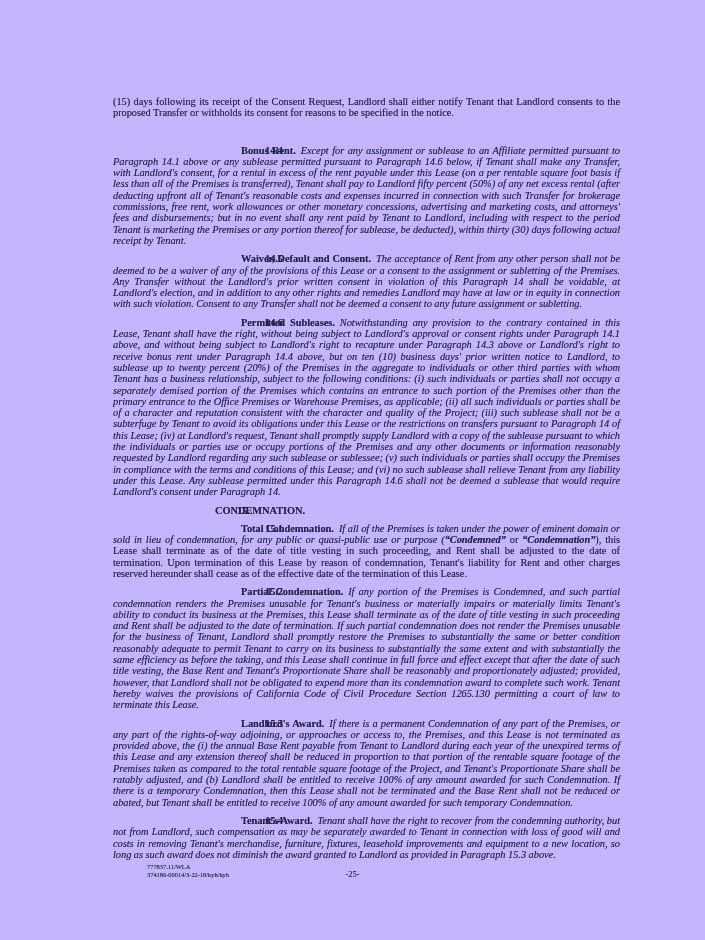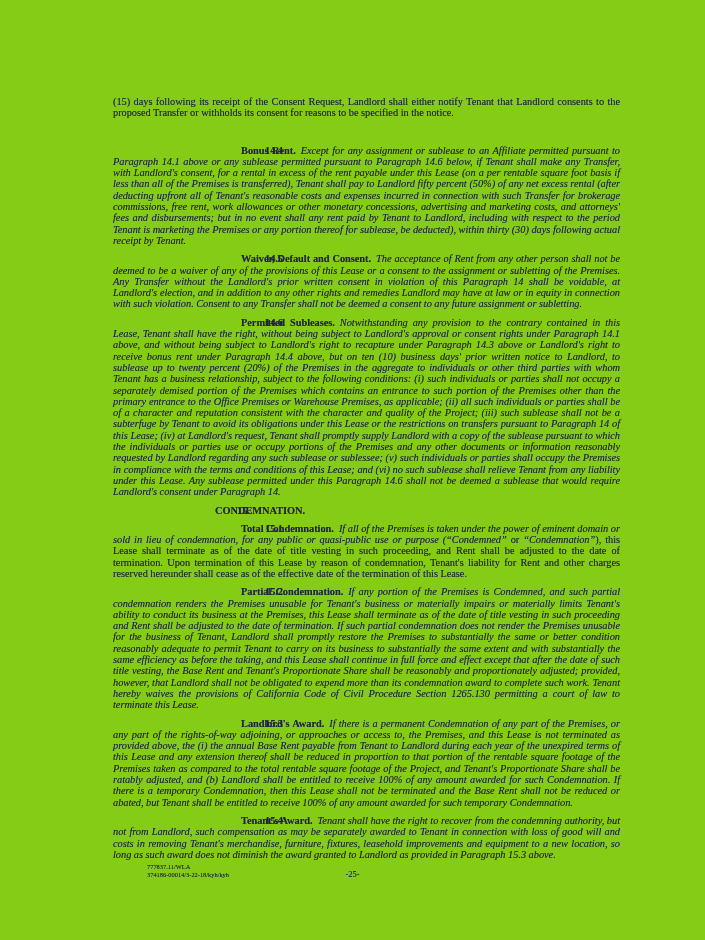--- a/index.html
+++ b/index.html
@@ -1,20 +1,20 @@
 <!DOCTYPE html>
 <html><head>
 <meta charset="utf-8">
 <style>
   html, body { margin: 0; padding: 0; background: #ffffff; }
   .page {
     position: relative;
     width: 705px;
     height: 940px;
-    background: #84cc16;
+    background: #c4b5fd;
     overflow: hidden;
     font-family: "Liberation Serif", serif;
     color: #232349;
   }
   .content {
     position: absolute;
     left: 113px;
     top: 96px;
     width: 507px;
     font-size: 10.4px;
@@ -37,21 +37,21 @@
     font-weight: bold;
   }
   .snum {
     display: inline-block;
     width: 52px;
     font-weight: bold;
   }
   p.heading .snum { width: 40px; }
   .stitle { font-weight: bold; margin-top: 36px; }
   .sbody { margin-left: 5px; font-style: italic; }
-  .bi { font-weight: normal; font-style: italic; }
+  .bi { font-weight: bold; font-style: italic; }
   .footer-ref {
     position: absolute;
     left: 147px;
     top: 863px;
     font-size: 6.4px;
     line-height: 7.8px;
     letter-spacing: 0;
     text-shadow: 0 0 0.5px rgba(35, 35, 73, 0.5);
   }
   .page-num {

